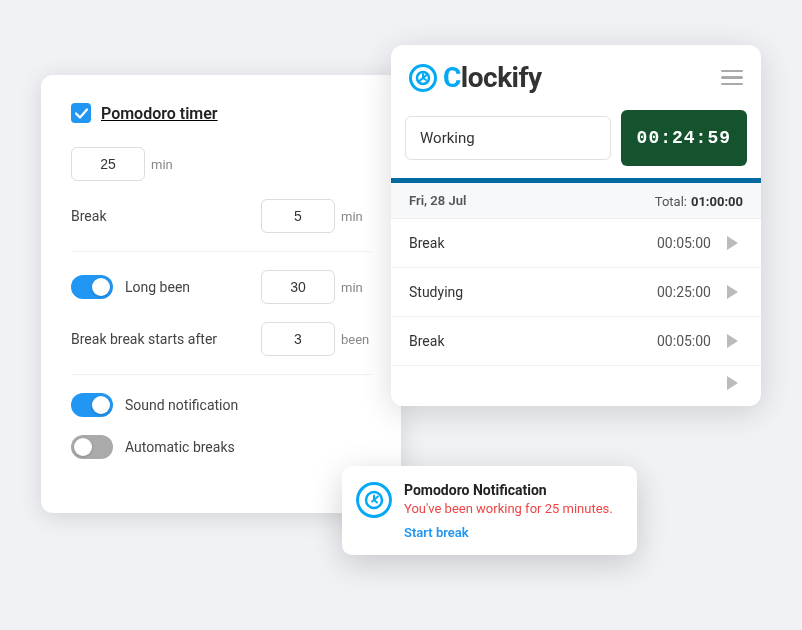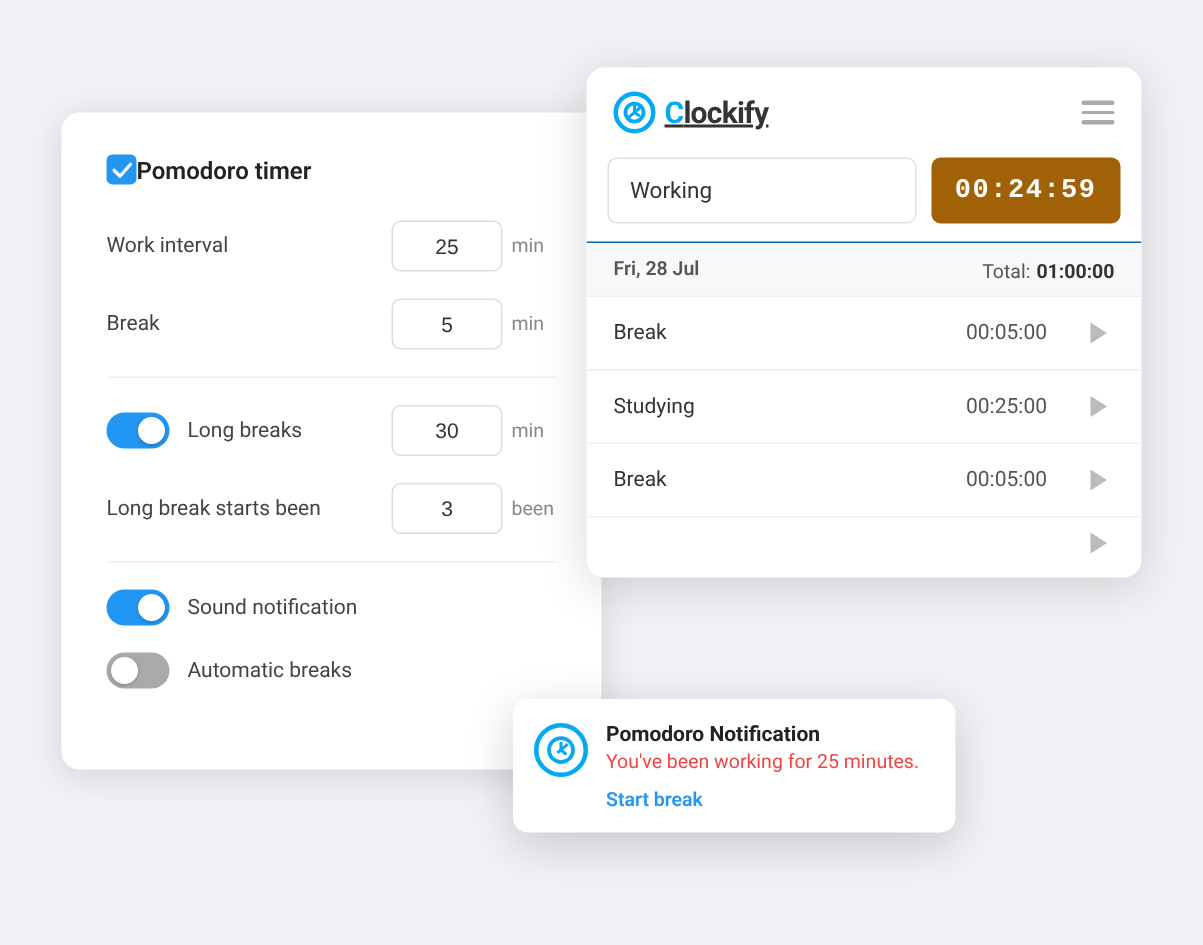--- a/index.html
+++ b/index.html
@@ -30,21 +30,23 @@
       background: #fff;
       border-radius: 12px;
       box-shadow: 0 4px 24px rgba(0,0,0,0.13);
       padding: 28px 30px 36px 30px;
       z-index: 1;
     }
 
     .settings-header {
       display: flex;
       align-items: center;
+      gap: 10px;
       margin-bottom: 24px;
+      text-decoration: underline;
     }
 
     .checkbox-custom {
       width: 20px;
       height: 20px;
       background: #2196F3;
       border-radius: 4px;
       display: flex;
       align-items: center;
       justify-content: center;
@@ -169,25 +171,24 @@
       position: absolute;
       width: 10px;
       height: 2px;
       background: #03A9F4;
       top: 50%;
       left: 50%;
       transform: translate(-50%, -55%) rotate(-40deg);
     }
 
     .logo-text {
-      font-size: 20px;
+      font-size: 28px;
       font-weight: 700;
       color: #333;
       letter-spacing: -0.5px;
-      text-decoration: underline;
     }
 
     .menu-icon {
       display: flex;
       flex-direction: column;
       gap: 4px;
       cursor: pointer;
     }
     .menu-icon span {
       display: block;
@@ -212,41 +213,41 @@
       border-radius: 6px;
       display: flex;
       align-items: center;
       padding: 0 14px;
       font-size: 15px;
       color: #333;
       text-align: right;
     }
 
     .timer-btn {
-      background: #a16207;
+      background: #14532d;
       color: #fff;
       border: none;
       border-radius: 6px;
-      height: 44px;
+      height: 56px;
       padding: 0 16px;
       font-size: 18px;
       font-weight: 700;
       letter-spacing: 1px;
       cursor: pointer;
       font-family: 'Courier New', monospace;
     }
 
     
     .date-header {
       display: flex;
       align-items: center;
       justify-content: space-between;
       padding: 8px 18px;
       background: #f7f8fa;
-      border-top: 1px solid #0369a1;
+      border-top: 5px solid #0369a1;
       border-bottom: 1px solid #eee;
     }
 
     .date-label {
       font-size: 13px;
       font-weight: 600;
       color: #555;
     }
 
     .total-label {
@@ -270,21 +271,21 @@
     }
 
     .entry-name {
       font-size: 14px;
       color: #333;
     }
 
     .entry-right {
       display: flex;
       align-items: center;
-      gap: 23px;
+      gap: 10px;
     }
 
     .entry-time {
       font-size: 14px;
       color: #555;
       font-variant-numeric: tabular-nums;
     }
 
     .play-btn {
       width: 22px;
@@ -377,44 +378,43 @@
     <div class="settings-header">
       <div class="checkbox-custom">
         <svg viewBox="0 0 13 10" fill="none">
           <polyline points="1,5 5,9 12,1" stroke="#fff" stroke-width="2.2" stroke-linecap="round" stroke-linejoin="round"></polyline>
         </svg>
       </div>
       <span class="settings-title">Pomodoro timer</span>
     </div>
 
     <div class="settings-row">
-      <span class="settings-label">Work interval</span>
       <input class="settings-input" type="text" value="25" style="">
       <span class="settings-unit">min</span>
     </div>
 
     <div class="settings-row">
       <span class="settings-label">Break</span>
       <input class="settings-input" type="text" value="5" style="">
       <span class="settings-unit">min</span>
     </div>
 
     <div class="divider-row"></div>
 
     <div class="settings-row">
       <div class="toggle on">
         <div class="toggle-knob"></div>
       </div>
-      <span class="settings-label">Long breaks</span>
+      <span class="settings-label">Long been</span>
       <input class="settings-input" type="text" value="30" style="">
       <span class="settings-unit">min</span>
     </div>
 
     <div class="settings-row">
-      <span class="settings-label">Long break starts been</span>
+      <span class="settings-label">Break break starts after</span>
       <input class="settings-input" type="text" value="3" style="">
       <span class="settings-unit">been</span>
     </div>
 
     <div class="divider-row"></div>
 
     <div class="settings-row">
       <div class="toggle on">
         <div class="toggle-knob"></div>
       </div>

